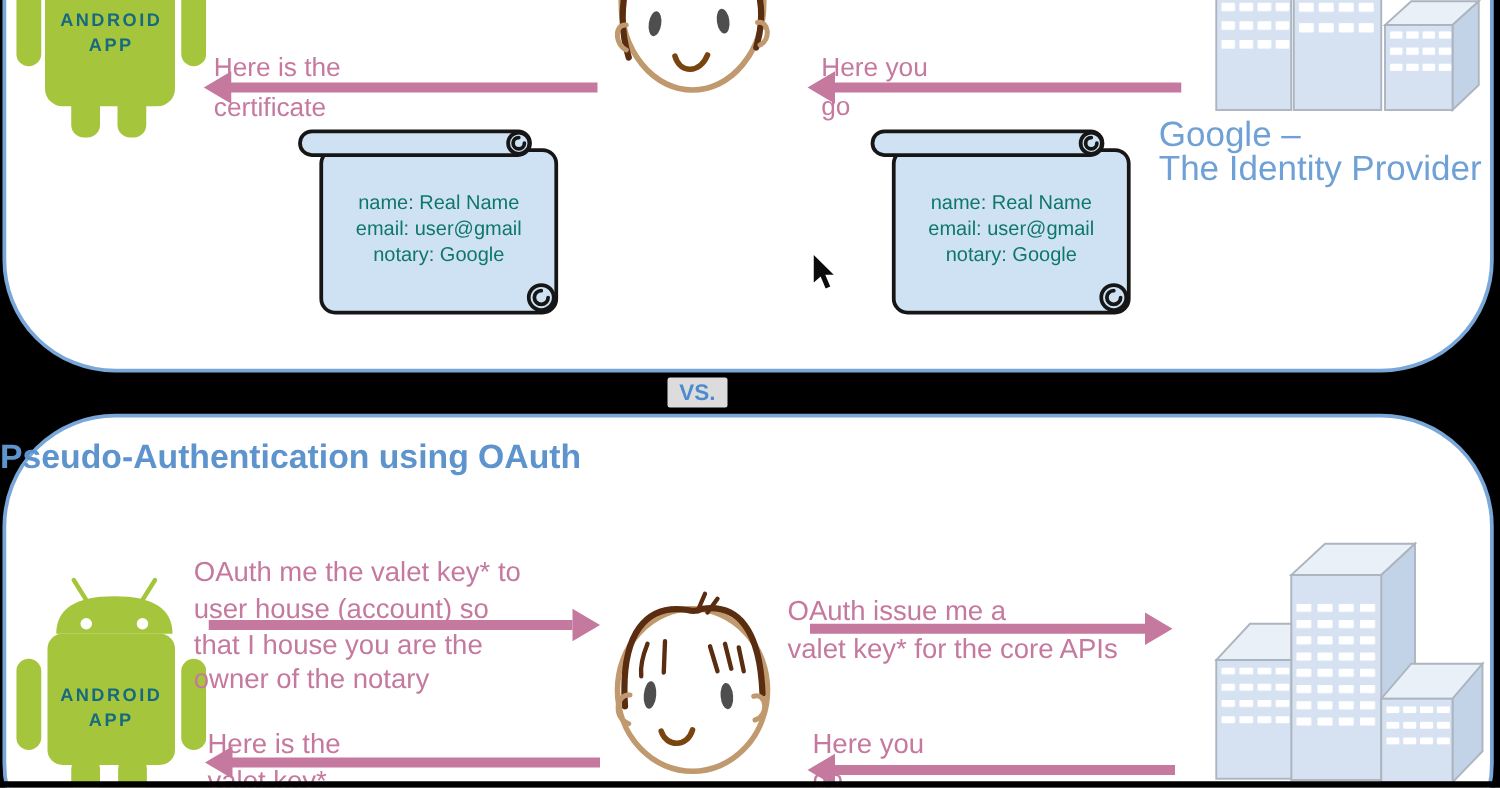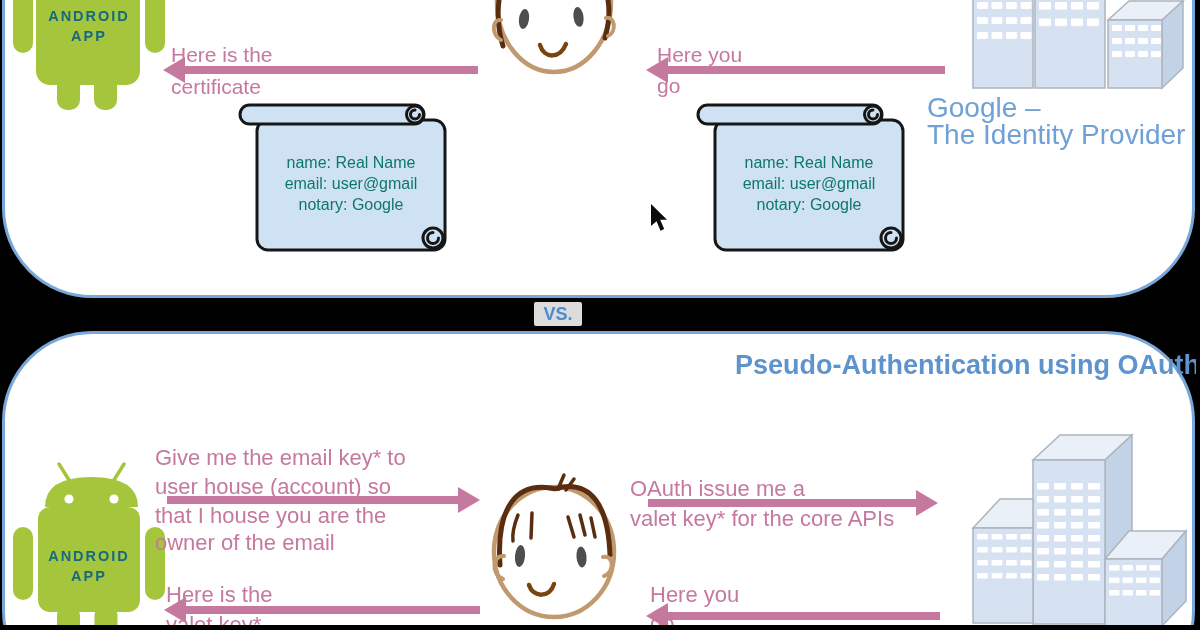--- a/index.html
+++ b/index.html
@@ -19,21 +19,21 @@
     border:3px solid var(--panel-border); border-radius:90px; box-sizing:border-box; z-index:1;
   }
   .panel-top{ top:-100px; height:398px; }
   .panel-bottom{ top:331px; height:370px; }
   .abs{ position:absolute; z-index:2; }
   .line{ position:absolute; z-index:3; }
   .pink{ color:var(--accent-pink); font-size:21px; }
   .pink-lg{ color:var(--accent-pink); font-size:22px; }
   .blue{ color:var(--accent-blue); font-size:28px; }
   .title{
-    position:absolute; left:0; top:350px; width:1200px; text-align:right; z-index:3;
+    position:absolute; left:0; top:350px; width:1200px; text-align:left; z-index:3;
     font-size:27px; font-weight:bold; color:var(--title-blue);
   }
   .cert-text{
     position:absolute; width:188px; font-size:16px; line-height:21px; text-align:center;
     color:#0f766e; z-index:3;
   }
   .shaft{ position:absolute; height:8px; background:var(--accent-pink); z-index:2; }
   .head-left{
     position:absolute; width:0; height:0; z-index:2;
     border-top:13px solid transparent; border-bottom:13px solid transparent;
@@ -179,24 +179,24 @@
     <rect class="f-green" x="81.5" y="150" width="23" height="30" rx="10"></rect>
     <rect class="f-green" x="0" y="72" width="20" height="73" rx="10"></rect>
     <rect class="f-green" x="132" y="72" width="20" height="73" rx="10"></rect>
     <rect class="f-green" x="25" y="52" width="102" height="105" rx="12"></rect>
     <text class="robot-text" x="76" y="106" text-anchor="middle">ANDROID</text>
     <text class="robot-text" x="76" y="126" text-anchor="middle">APP</text>
   </svg>
 
   <div class="shaft" style="left:167px; top:496px; width:291px;"></div>
   <div class="head-right" style="left:458px; top:487px;"></div>
-  <div class="line pink-lg" style="left:155px; top:445px; width:320px;">Give me the email key* to</div>
+  <div class="line pink-lg" style="left:155px; top:445px; width:320px;">OAuth me the valet key* to</div>
   <div class="line pink-lg" style="left:155px; top:474px; width:320px;">user house (account) so</div>
   <div class="line pink-lg" style="left:155px; top:503px; width:320px;">that I house you are the</div>
-  <div class="line pink-lg" style="left:155px; top:530px; width:320px;">owner of the email</div>
+  <div class="line pink-lg" style="left:155px; top:530px; width:320px;">owner of the notary</div>
 
   <div class="head-left" style="left:164px; top:597px;"></div>
   <div class="shaft" style="left:185px; top:606px; width:295px;"></div>
   <div class="line pink-lg" style="left:166px; top:582px; width:300px;">Here is the</div>
   <div class="line pink-lg" style="left:166px; top:612px; width:300px;">valet key*</div>
 
   <svg class="abs" style="left:488px; top:455px;" width="142" height="175" viewBox="0 0 142 175">
     <ellipse class="face-fill" cx="66" cy="97" rx="60" ry="65"></ellipse>
     <path class="hair" d="M 12,110 C 8,50 30,28 62,33 C 66,34 70,34 74,32 C 102,28 120,48 122,100"></path>
     <path class="hair-thin" d="M 70,34 L 76,20"></path>

